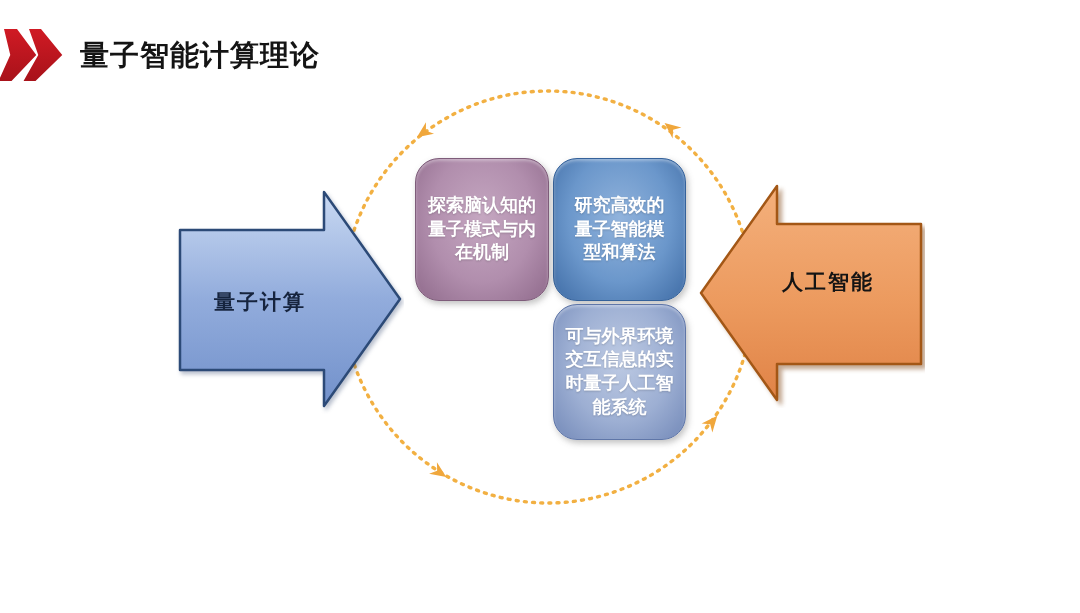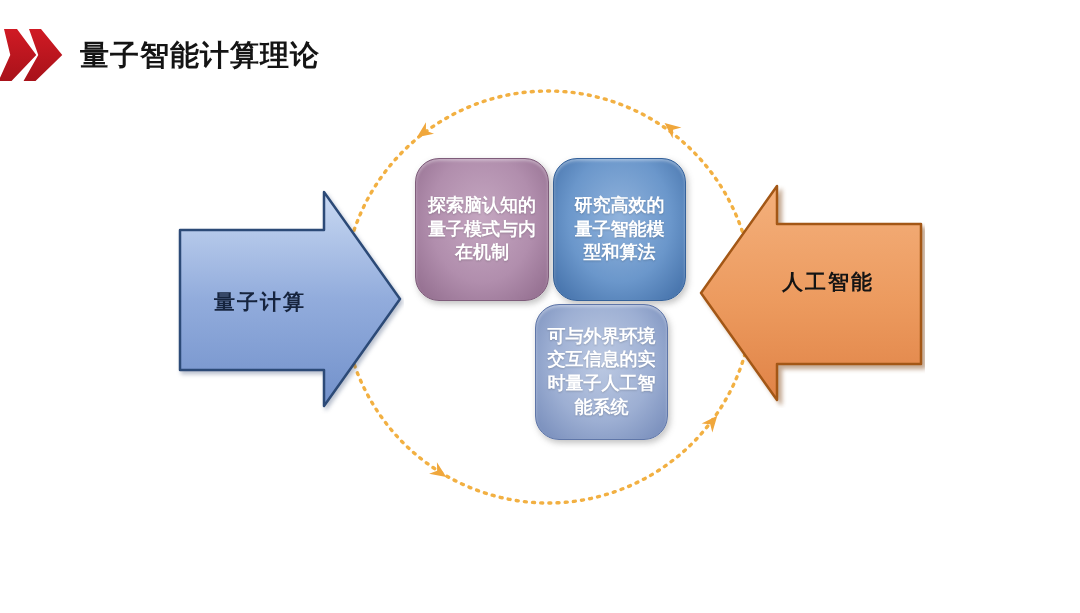--- a/index.html
+++ b/index.html
@@ -27,21 +27,21 @@
   .qbox{position:absolute;border-radius:24px;display:flex;align-items:center;justify-content:center;
     box-shadow:2px 3px 6px rgba(80,80,80,.35), inset 0 2px 3px rgba(255,255,255,.35);}
   .qbox .qbox-text{white-space:pre-line;text-align:center;color:#ffffff;font-weight:700;
     font-size:18px;line-height:1.32;text-shadow:0 1px 2px rgba(0,0,0,.18);}
   .qbox-mauve{left:415px;top:158px;width:132px;height:141px;border:1px solid #7E5C7A;
     background:radial-gradient(ellipse at 50% 42%, #C5A7C1 0%, #B18EAD 55%, #8F6A8B 100%);}
   .qbox-blue{left:553px;top:158px;width:131px;height:141px;border:1px solid #35629B;
     background:radial-gradient(ellipse at 50% 42%, #91B3DC 0%, #6B97CB 55%, #3F6CA5 100%);}
   .qbox-tan{left:415px;top:304px;width:132px;height:134px;border:1px solid #B06A33;
     background:radial-gradient(ellipse at 50% 42%, #EFC19B 0%, #DFA379 55%, #BE7A44 100%);}
-  .qbox-periwinkle{left:535px;top:304px;width:131px;height:134px;border:1px solid #5F76A8;
+  .qbox-periwinkle{left:553px;top:304px;width:131px;height:134px;border:1px solid #5F76A8;
     background:radial-gradient(ellipse at 50% 42%, #BDCAE3 0%, #9DAFD3 55%, #7389B8 100%);}
 </style>
 </head>
 <body>
 
 <div class="page">
 
   <svg class="chevron-icon" viewBox="0 0 64 54" aria-hidden="true">
     <defs>
       <linearGradient id="gradRed" x1="0" y1="0" x2="0" y2="1">

